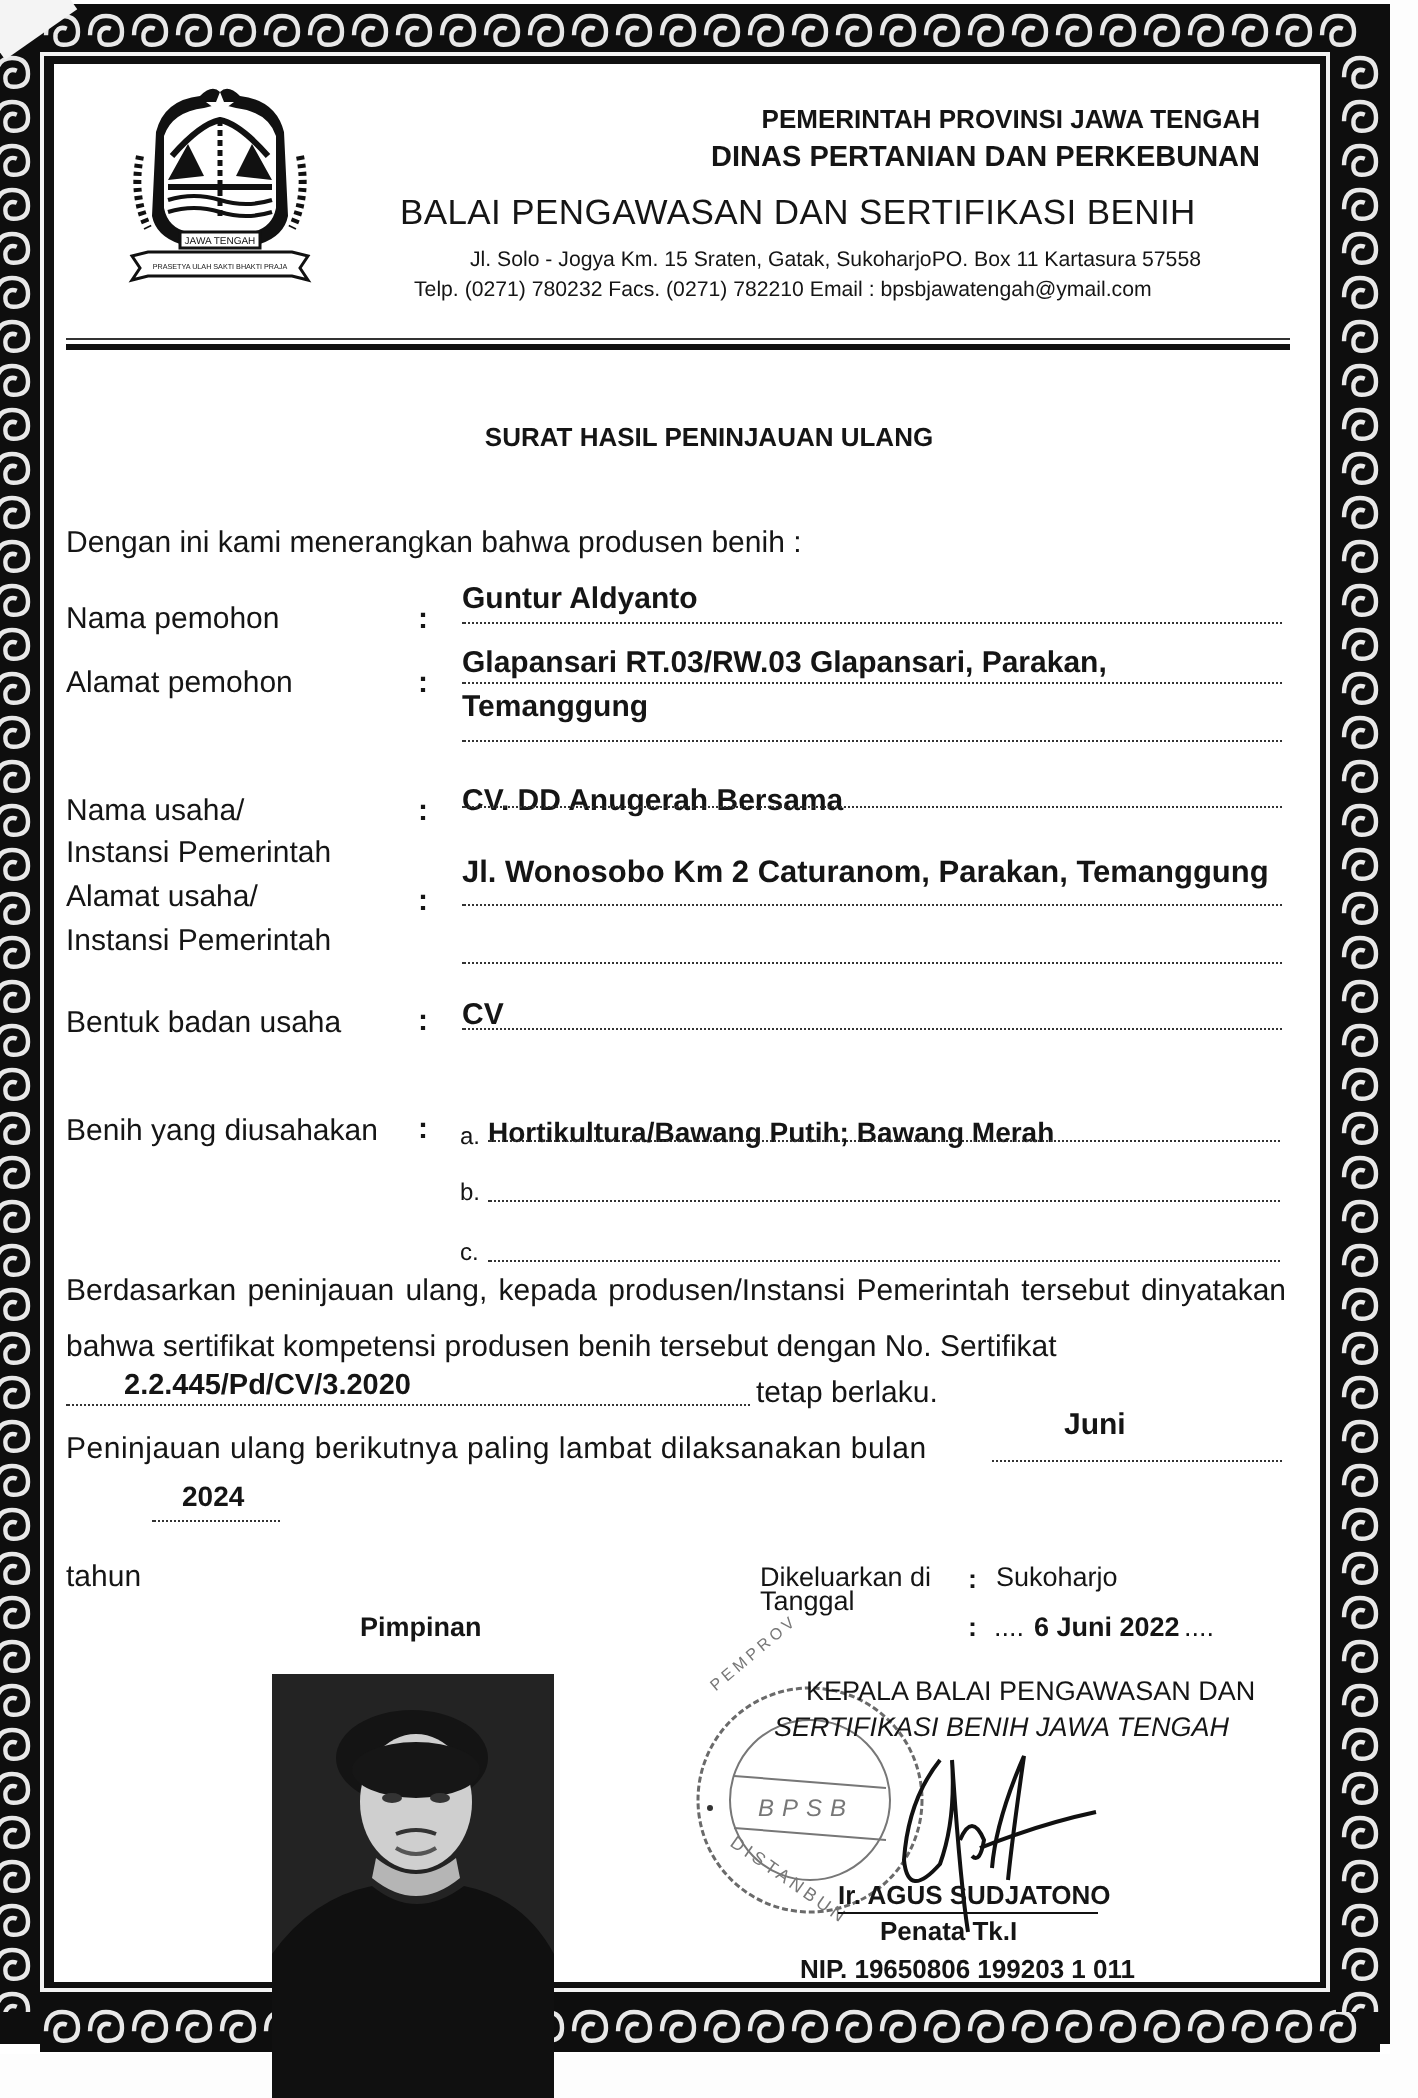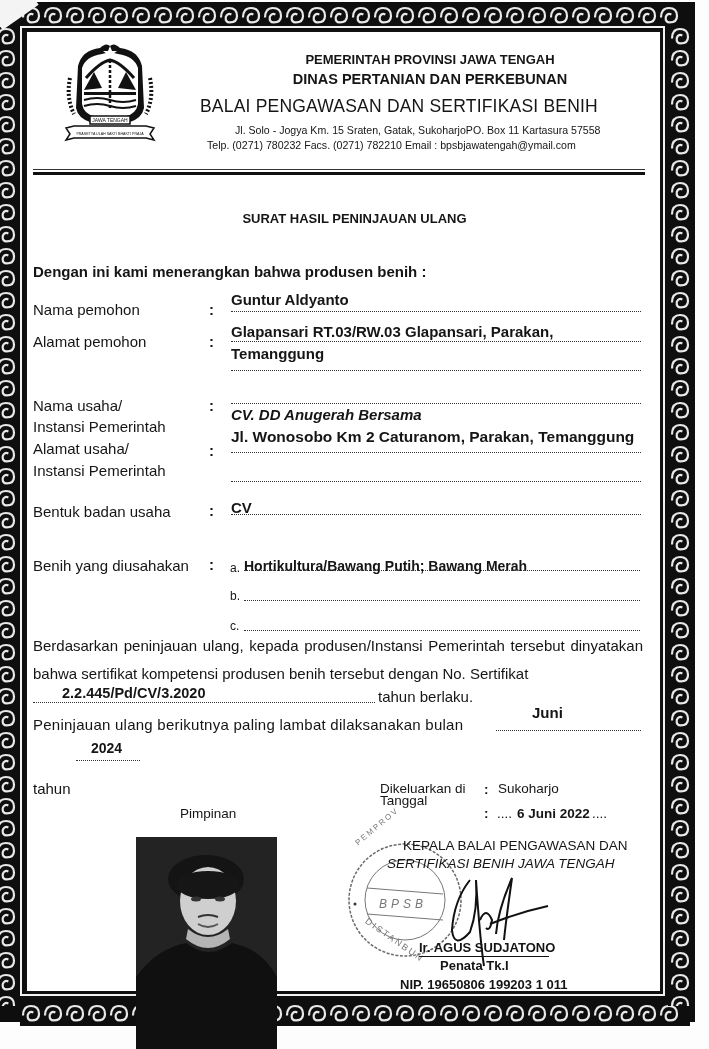--- a/index.html
+++ b/index.html
@@ -35,21 +35,21 @@
   }
   .right-margin {
     position: absolute; left: 695px; top: 0; width: 14px; height: 1049px; background: #fdfdfd;
   }
   .bottom-margin {
     position: absolute; left: 0; top: 1027px; width: 709px; height: 22px; background: #fdfdfd;
   }
 
   
   .logo { left: 60px; top: 38px; width: 100px; height: 108px; }
-  .hdr { text-align: center; left: 190px; width: 480px; }
+  .hdr { text-align: right; left: 190px; width: 480px; }
   .hdr1 { top: 52px; font-size: 13px; font-weight: bold; left: 230px; width: 400px;}
   .hdr2 { top: 71px; font-size: 14.5px; font-weight: bold; left: 230px; width: 400px;}
   .hdr3 { top: 96px; font-size: 17.5px; font-weight: normal; letter-spacing: 0.2px; left: 200px; width: 460px; text-align:left;}
   .hdr4 { top: 124px; font-size: 10.6px; left: 207px; text-align:left; width: 460px; margin-left: 28px;}
   .hdr5 { top: 139px; font-size: 10.6px; left: 207px; text-align:left; width: 460px;}
   .rule1 { left: 33px; top: 169px; width: 612px; height: 1px; background: #333; }
   .rule2 { left: 33px; top: 172px; width: 612px; height: 3px; background: #111; }
 
   .title { top: 211px; left: 0; width: 709px; text-align: center; font-size: 13px; font-weight: bold; }
 
@@ -270,38 +270,38 @@
 <div class="abs hdr hdr1">PEMERINTAH PROVINSI JAWA TENGAH</div>
 <div class="abs hdr hdr2">DINAS PERTANIAN DAN PERKEBUNAN</div>
 <div class="abs hdr3">BALAI PENGAWASAN DAN SERTIFIKASI BENIH</div>
 <div class="abs hdr4">Jl. Solo - Jogya Km. 15 Sraten, Gatak, SukoharjoPO. Box 11 Kartasura 57558</div>
 <div class="abs hdr5">Telp. (0271) 780232 Facs. (0271) 782210  Email : bpsbjawatengah@ymail.com</div>
 <div class="abs rule1"></div>
 <div class="abs rule2"></div>
 
 <div class="abs title">SURAT HASIL PENINJAUAN ULANG</div>
 
-<div class="abs body-text" style="left:33px; top:263px;font-weight:bold;">Dengan ini kami menerangkan bahwa produsen benih :</div>
+<div class="abs body-text" style="left:33px; top:263px;">Dengan ini kami menerangkan bahwa produsen benih :</div>
 
 <div class="abs label" style="top:301px;">Nama pemohon</div>
 <div class="abs colon" style="top:301px;">:</div>
 <div class="abs val" style="top:291px;">Guntur Aldyanto</div>
 <div class="abs dots" style="left:231px; top:311px; width:410px;"></div>
 
 <div class="abs label" style="top:333px;">Alamat pemohon</div>
 <div class="abs colon" style="top:333px;">:</div>
 <div class="abs val" style="top:323px;">Glapansari RT.03/RW.03 Glapansari, Parakan,</div>
 <div class="abs dots" style="left:231px; top:341px; width:410px;"></div>
 <div class="abs val" style="top:345px;">Temanggung</div>
 <div class="abs dots" style="left:231px; top:370px; width:410px;"></div>
 
 <div class="abs label" style="top:397px;">Nama usaha/</div>
 <div class="abs label" style="top:418px;">Instansi Pemerintah</div>
 <div class="abs colon" style="top:397px;">:</div>
-<div class="abs val" style="top:406px;font-style:italic;">CV. DD Anugerah Bersama</div>
+<div class="abs val" style="top:392px;">CV. DD Anugerah Bersama</div>
 <div class="abs dots" style="left:231px; top:403px; width:410px;"></div>
 
 <div class="abs label" style="top:440px;">Alamat usaha/</div>
 <div class="abs label" style="top:462px;">Instansi Pemerintah</div>
 <div class="abs colon" style="top:442px;">:</div>
 <div class="abs val" style="top:428px; font-size:15.5px;">Jl. Wonosobo Km 2 Caturanom, Parakan, Temanggung</div>
 <div class="abs dots" style="left:231px; top:452px; width:410px;"></div>
 <div class="abs dots" style="left:231px; top:481px; width:410px;"></div>
 
 <div class="abs label" style="top:503px;">Bentuk badan usaha</div>
@@ -317,41 +317,41 @@
 
 <div class="abs item-letter" style="left:230px; top:589px;">b.</div>
 <div class="abs dots" style="left:244px; top:600px; width:396px;"></div>
 
 <div class="abs item-letter" style="left:230px; top:619px;">c.</div>
 <div class="abs dots" style="left:244px; top:630px; width:396px;"></div>
 
 <div class="abs para" style="top:632px;">Berdasarkan peninjauan ulang, kepada produsen/Instansi Pemerintah tersebut dinyatakan bahwa sertifikat kompetensi produsen benih tersebut dengan No. Sertifikat</div>
 <div class="abs val" style="left:62px; top:685px; font-size:14.5px;">2.2.445/Pd/CV/3.2020</div>
 <div class="abs dots" style="left:33px; top:702px; width:342px;"></div>
-<div class="abs body-text" style="left:378px; top:688px;">tahun berlaku.</div>
+<div class="abs body-text" style="left:378px; top:688px;">tetap berlaku.</div>
 
 <div class="abs body-text" style="left:33px; top:716px; letter-spacing:0.25px;">Peninjauan ulang berikutnya paling lambat dilaksanakan bulan</div>
 <div class="abs val" style="left:532px; top:704px;">Juni</div>
 <div class="abs dots" style="left:496px; top:730px; width:145px;"></div>
 
 <div class="abs body-text" style="left:33px; top:780px;">tahun</div>
 <div class="abs val" style="left:91px; top:740px; font-size:14px;">2024</div>
 <div class="abs dots" style="left:76px; top:760px; width:64px;"></div>
 
 <div class="abs small" style="left:380px; top:781px;">Dikeluarkan di</div>
 <div class="abs small" style="left:484px; top:782px; font-weight:bold;">:</div>
 <div class="abs small" style="left:498px; top:781px;">Sukoharjo</div>
 
 <div class="abs small" style="left:380px; top:764px;margin-top:29px;">Tanggal</div>
 <div class="abs small" style="left:484px; top:806px; font-weight:bold;">:</div>
 <div class="abs small" style="left:497px; top:806px;">....</div>
 <div class="abs small" style="left:517px; top:806px; font-weight:bold;">6 Juni 2022</div>
 <div class="abs small" style="left:592px; top:806px;">....</div>
 
-<div class="abs" style="left:180px; top:806px; font-size:13.5px; font-weight:normal;">Pimpinan</div>
+<div class="abs" style="left:180px; top:806px; font-size:13.5px; font-weight:bold;">Pimpinan</div>
 <div class="abs photo">
   <svg width="141" height="212" viewBox="0 0 141 212">
     <rect width="141" height="212" fill="#232323"></rect>
     <ellipse cx="70" cy="42" rx="38" ry="24" fill="#141414"></ellipse>
     <ellipse cx="72" cy="64" rx="28" ry="34" fill="#cfcfcf"></ellipse>
     <ellipse cx="72" cy="48" rx="32" ry="14" fill="#161616"></ellipse>
     <ellipse cx="60" cy="62" rx="5" ry="2.5" fill="#333"></ellipse>
     <ellipse cx="84" cy="62" rx="5" ry="2.5" fill="#333"></ellipse>
     <path d="M62 80 Q72 76 82 80" stroke="#333" stroke-width="2" fill="none"></path>
     <path d="M62 87 Q72 93 82 87" stroke="#555" stroke-width="2" fill="none"></path>

